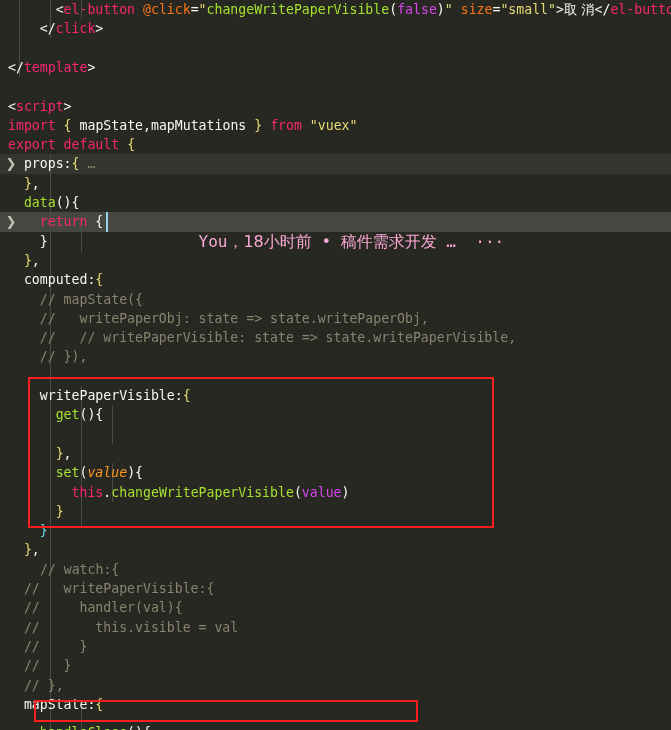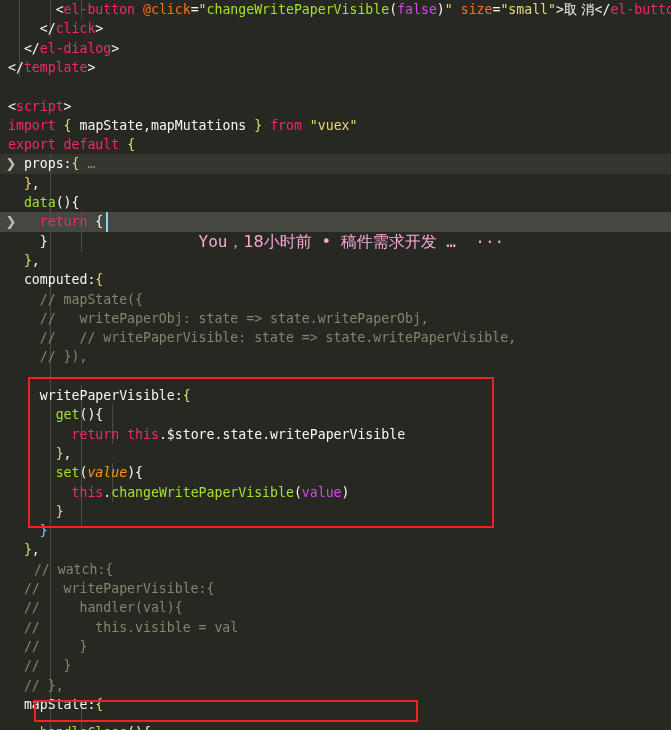--- a/index.html
+++ b/index.html
@@ -141,21 +141,20 @@
 
   <div class="gutter">
     <div class="fold-chevron" style="top:154.4px">❯</div>
     <div class="fold-chevron" style="top:212.3px">❯</div>
   </div>
 
   <div class="line" style="top:0px; left:8px"><span class="angle">      &lt;</span><span class="tag">el-button</span> <span class="attr">@click</span><span class="punc">=</span><span class="str">"</span><span class="fn">changeWritePaperVisible</span><span class="punc">(</span><span class="const">false</span><span class="punc">)</span><span class="str">"</span> <span class="attr">size</span><span class="punc">=</span><span class="str">"small"</span><span class="angle">&gt;</span><span class="cjk">取 消</span><span class="angle">&lt;/</span><span class="tag">el-button</span></div>
 
   <div class="line" style="top:19.3px; left:8px"><span class="angle">    &lt;/</span><span class="tag">click</span><span class="angle">&gt;</span></div>
 
-  <div class="line" style="top:38.6px; left:8px"><span class="angle">  &lt;/</span><span class="tag">el-dialog</span><span class="angle">&gt;</span></div>
 
   <div class="line" style="top:57.9px; left:8px"><span class="angle">&lt;/</span><span class="tag">template</span><span class="angle">&gt;</span></div>
 
   <div class="line" style="top:77.2px; left:8px"> </div>
 
   <div class="line" style="top:96.5px; left:8px"><span class="angle">&lt;</span><span class="tag">script</span><span class="angle">&gt;</span></div>
 
   <div class="line" style="top:115.8px; left:8px"><span class="kw">import</span> <span class="curly">{</span> <span class="var">mapState</span><span class="punc">,</span><span class="var">mapMutations</span> <span class="curly">}</span> <span class="kw">from</span> <span class="str">"vuex"</span></div>
 
   <div class="line" style="top:135.1px; left:8px"><span class="kw">export</span> <span class="kw">default</span> <span class="curly">{</span></div>
@@ -181,35 +180,34 @@
   <div class="line" style="top:289.5px; left:8px"><span class="cmt">    // mapState({</span></div>
   <div class="line" style="top:328.1px; left:8px"><span class="cmt">    //   // writePaperVisible: state =&gt; state.writePaperVisible,</span></div>
   <div class="line" style="top:308.8px; left:8px"><span class="cmt">    //   writePaperObj: state =&gt; state.writePaperObj,</span></div>
   <div class="line" style="top:347.4px; left:8px"><span class="cmt">    // }),</span></div>
 
 
   <div class="line" style="top:386px; left:8px"><span class="prop">    writePaperVisible</span><span class="punc">:</span><span class="curly">{</span></div>
 
   <div class="line" style="top:405.3px; left:8px">      <span class="fn">get</span><span class="punc">(){</span></div>
 
-  <div class="line" style="top:424.6px; left:8px">        <span class="kw">return</span> <span class="kw">this</span><span class="punc">.</span><span class="var">$store</span><span class="punc">.</span><span class="var">state</span><span class="punc">.</span><span class="var">writePaperVisible</span></div>
 
   <div class="line" style="top:443.9px; left:8px"><span class="curly">      }</span><span class="punc">,</span></div>
 
   <div class="line" style="top:482.5px; left:8px">        <span class="kw">this</span><span class="punc">.</span><span class="fn">changeWritePaperVisible</span><span class="punc">(</span><span class="const">value</span><span class="punc">)</span></div>
 
   <div class="line" style="top:463.2px; left:8px">      <span class="fn">set</span><span class="punc">(</span><span class="param">value</span><span class="punc">){</span></div>
 
   <div class="line" style="top:501.8px; left:8px"><span class="curly">      }</span></div>
 
   <div class="line" style="top:521.1px; left:8px"><span class="cyanb">    }</span></div>
 
   <div class="line" style="top:540.4px; left:8px"><span class="curly">  }</span><span class="punc">,</span></div>
 
-  <div class="line" style="top:559.7px; left:18px"><span class="cmt">  // watch:{</span></div>
+  <div class="line" style="top:559.7px; left:24px"><span class="cmt">  // watch:{</span></div>
   <div class="line" style="top:579px; left:8px"><span class="cmt">  //   writePaperVisible:{</span></div>
   <div class="line" style="top:598.3px; left:8px"><span class="cmt">  //     handler(val){</span></div>
   <div class="line" style="top:617.6px; left:8px"><span class="cmt">  //       this.visible = val</span></div>
   <div class="line" style="top:636.9px; left:8px"><span class="cmt">  //     }</span></div>
   <div class="line" style="top:656.2px; left:8px"><span class="cmt">  //   }</span></div>
   <div class="line" style="top:675.5px; left:8px"><span class="cmt">  // },</span></div>
 
   <div class="line" style="top:694.8px; left:8px"><span class="prop">  mapState</span><span class="punc">:</span><span class="curly">{</span></div>
 
 

